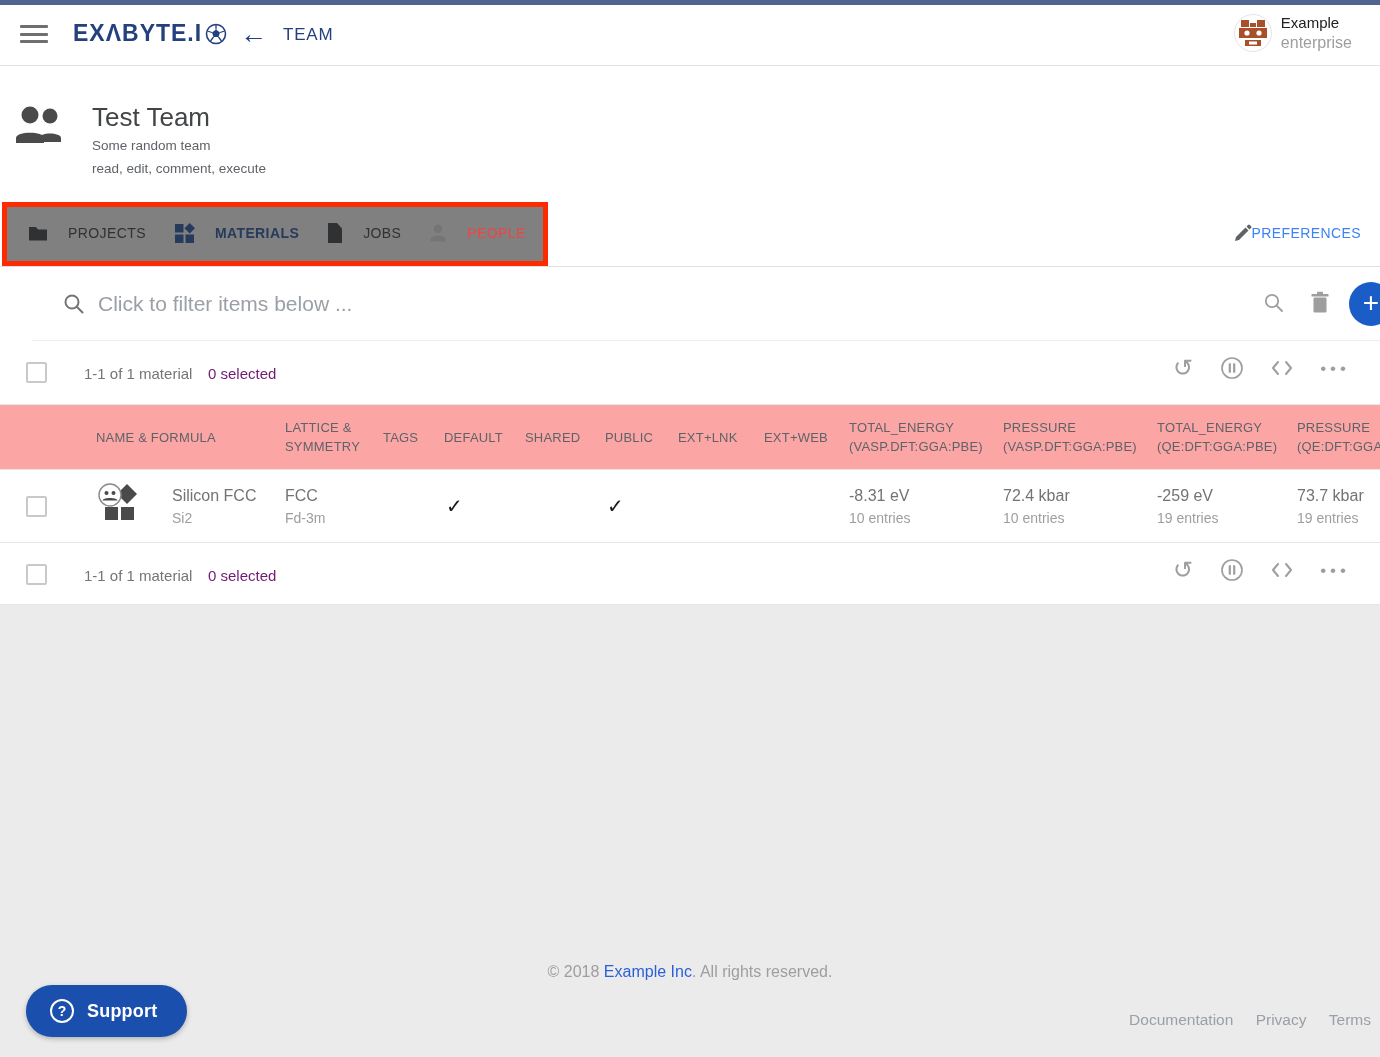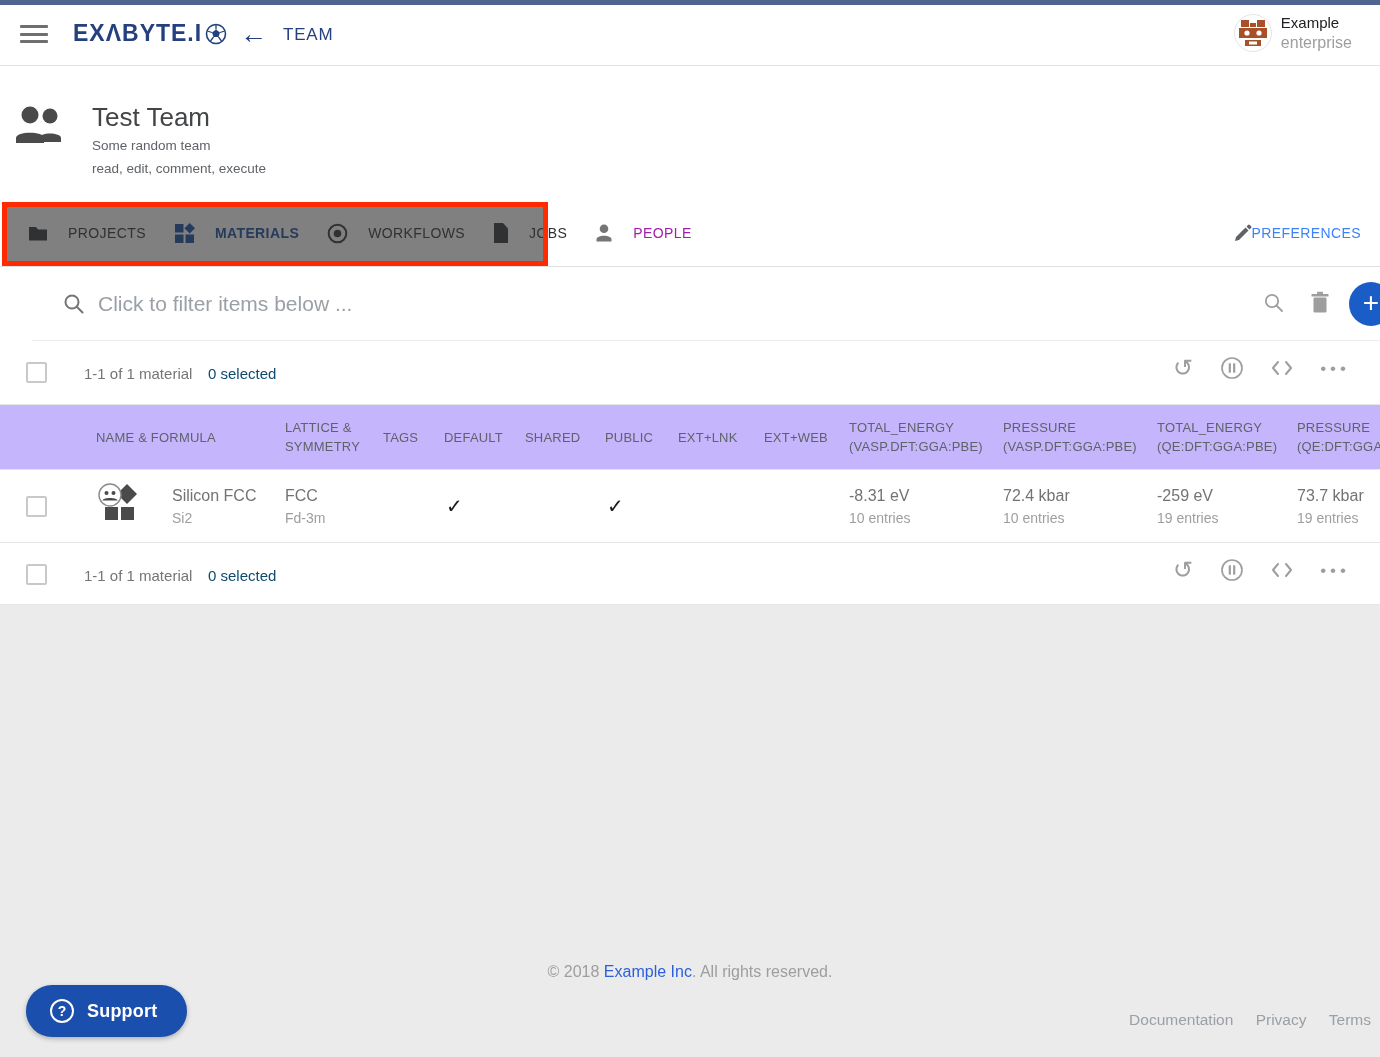--- a/index.html
+++ b/index.html
@@ -29,21 +29,21 @@
   .team-perms { position:absolute; left:92px; top:95px; font-size:13.5px; color:#5f6368; }
   
   .tabrow { position:absolute; left:0; top:200px; width:1380px; height:67px; background:#fff; border-bottom:1px solid #e0e0e0; }
   .anno-fill { position:absolute; left:2px; top:2px; width:546px; height:63px; background:#808080; z-index:0; }
   .anno-border { position:absolute; left:2px; top:2px; width:546px; height:64px; border:5px solid #FF2B00; z-index:3; pointer-events:none; }
   .tabs { position:absolute; left:0; top:0; height:66px; display:flex; padding-left:14px; z-index:1; }
   .tab { position:relative; display:flex; align-items:center; gap:20px; padding:0 14px; height:100%;
          font-size:14px; font-weight:500; letter-spacing:.4px; color:#2f3133; cursor:pointer; }
   .tab.active { color:#263A5C; font-weight:bold; }
   .tab.active .underline { position:absolute; left:0; right:0; bottom:1px; height:4px; background:#263A5C; }
-  .tab.people { color:#a21caf;align-items:center; }
+  .tab.people { color:#ef4444;align-items:center; }
   .prefs { position:absolute; right:19px; top:0; height:66px; display:flex; align-items:center; gap:0; z-index:1;
            font-size:14px; font-weight:500; letter-spacing:.4px; color:#3b82f6; cursor:pointer; }
   
   .filterrow { position:absolute; left:0; top:267px; width:1380px; height:74px; background:#fff; border-bottom:1px solid #ececec;margin-left:32px; }
   .filter-search-icon { position:absolute; left:31px; top:26px; }
   .filter-input { position:absolute; left:66px; top:18px; width:1000px; height:38px; border:none; outline:none;
                   font-family:"Liberation Sans",sans-serif; font-size:21px; color:#5f6368; background:transparent; }
   .filter-input::placeholder { color:#9aa0a6; opacity:1; }
   .iconbtn { background:none; border:none; cursor:pointer; padding:0; }
   .btn-search { position:absolute; right:127px; top:25px; }
@@ -51,26 +51,26 @@
   .fab { position:absolute; right:19px; top:15px; width:44px; height:44px; border-radius:50%; background:#1A5DC7;
          color:#fff; font-size:28px; font-weight:400; display:flex; align-items:center; justify-content:center;
          border:none; cursor:pointer; line-height:1; padding-bottom:3px;}
   
   .pagerow { position:absolute; left:0; width:1380px; background:#fff; border-bottom:1px solid #e6e6e6; }
   .pagerow.top { top:341px; height:64px; }
   .pagerow.bottom { top:543px; height:62px; }
   .checkbox { position:absolute; left:26px; width:21px; height:21px; border:2px solid #c9c9c9; border-radius:2px; background:#fff; cursor:pointer; }
   .pagerow .checkbox { top:21px; }
   .pg-range { position:absolute; left:84px; top:24px; font-size:15px; color:#757575; }
-  .pg-sel { position:absolute; left:208px; top:24px; font-size:15px; color:#0c4a6e; }
+  .pg-sel { position:absolute; left:208px; top:24px; font-size:15px; color:#701a75; }
   .pg-icons { position:absolute; right:30px; top:15px; display:flex; align-items:center; gap:27px; color:#9e9e9e; }
   .glyph-undo { font-size:24px; color:#9e9e9e; line-height:1; cursor:pointer; }
   .glyph-more { font-size:17px; color:#9e9e9e; letter-spacing:4px; cursor:pointer; line-height:1; }
   
-  .thead { position:absolute; left:0; top:405px; width:1380px; height:65px; background:#c4b5fd; border-bottom:1px solid #e6e6e6; }
+  .thead { position:absolute; left:0; top:405px; width:1380px; height:65px; background:#fca5a5; border-bottom:1px solid #e6e6e6; }
   .drow  { position:absolute; left:0; top:470px; width:1380px; height:73px; background:#fff; border-bottom:1px solid #e6e6e6; cursor:pointer; }
   .trow { display:flex; height:100%; align-items:center; }
   .cell { flex:none; }
   .w-check{width:88px}.w-name{width:197px;padding-left:8px}.w-lat{width:98px}.w-tags{width:61px}
   .w-def{width:81px}.w-sha{width:80px}.w-pub{width:73px}.w-lnk{width:86px}.w-web{width:85px}
   .w-v1{width:154px}.w-v2{width:154px}.w-v3{width:140px}.w-v4{width:163px}
   .hcell { font-size:13px; color:#5f6368; letter-spacing:.2px; line-height:19px; }
   .drow .checkbox { top:26px; }
   .namecell { display:flex; align-items:center; gap:26px; }
   .primary { font-size:16px; color:#737373; }
@@ -168,29 +168,20 @@
         <span>
           <svg width="21" height="21" viewBox="0 0 21 21" fill="#263A5C">
             <rect x="1" y="1" width="8.5" height="8.5"></rect>
             <rect x="1" y="11.5" width="8.5" height="8.5"></rect>
             <rect x="11.5" y="11.5" width="8.5" height="8.5"></rect>
             <polygon points="15.7,0 21,5.3 15.7,10.6 10.4,5.3"></polygon>
           </svg>
         </span>
         <span>MATERIALS</span>
         <span class="underline"></span>
-      </div>
-      <div class="tab">
-        <span>
-          <svg width="21" height="21" viewBox="0 0 21 21">
-            <circle cx="10.5" cy="10.5" r="8.8" fill="none" stroke="#2f3133" stroke-width="2"></circle>
-            <circle cx="10.5" cy="10.5" r="3.8" fill="#2f3133"></circle>
-          </svg>
-        </span>
-        <span>WORKFLOWS</span>
       </div>
       <div class="tab">
         <span>
           <svg width="16" height="20" viewBox="0 0 16 20" fill="#2f3133">
               <path d="M1,0 h9 l5,5.5 v14.5 h-14 z"></path>
             </svg>
         </span>
         <span>JOBS</span>
       </div>
       <div class="tab people">

